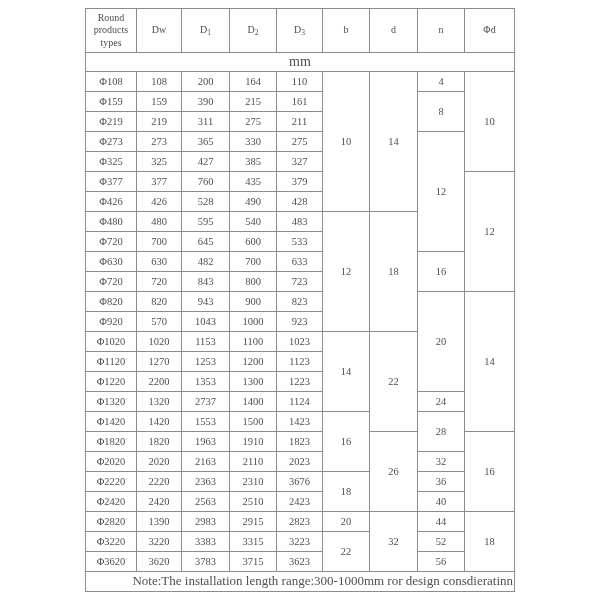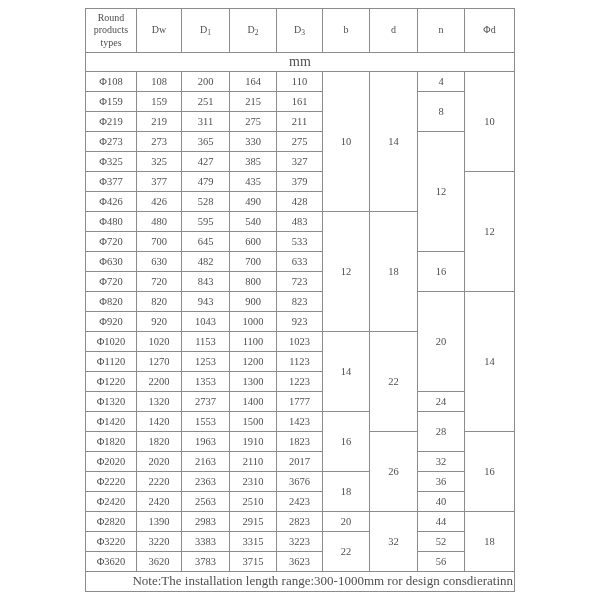--- a/index.html
+++ b/index.html
@@ -104,21 +104,21 @@
           <td>164</td>
           <td>110</td>
           <td rowspan="7">10</td>
           <td rowspan="7">14</td>
           <td rowspan="1">4</td>
           <td rowspan="5">10</td>
         </tr>
         <tr>
           <td>Φ159</td>
           <td>159</td>
-          <td>251</td>
+          <td>390</td>
           <td>215</td>
           <td>161</td>
           <td rowspan="2">8</td>
         </tr>
         <tr>
           <td>Φ219</td>
           <td>219</td>
           <td>311</td>
           <td>275</td>
           <td>211</td>
@@ -134,21 +134,21 @@
         <tr>
           <td>Φ325</td>
           <td>325</td>
           <td>427</td>
           <td>385</td>
           <td>327</td>
         </tr>
         <tr>
           <td>Φ377</td>
           <td>377</td>
-          <td>479</td>
+          <td>760</td>
           <td>435</td>
           <td>379</td>
           <td rowspan="6">12</td>
         </tr>
         <tr>
           <td>Φ426</td>
           <td>426</td>
           <td>528</td>
           <td>490</td>
           <td>428</td>
@@ -188,21 +188,21 @@
           <td>Φ820</td>
           <td>820</td>
           <td>943</td>
           <td>900</td>
           <td>823</td>
           <td rowspan="5">20</td>
           <td rowspan="7">14</td>
         </tr>
         <tr>
           <td>Φ920</td>
-          <td>920</td>
+          <td>570</td>
           <td>1043</td>
           <td>1000</td>
           <td>923</td>
         </tr>
         <tr>
           <td>Φ1020</td>
           <td>1020</td>
           <td>1153</td>
           <td>1100</td>
           <td>1023</td>
@@ -221,21 +221,21 @@
           <td>2200</td>
           <td>1353</td>
           <td>1300</td>
           <td>1223</td>
         </tr>
         <tr>
           <td>Φ1320</td>
           <td>1320</td>
           <td>2737</td>
           <td>1400</td>
-          <td>1777</td>
+          <td>1124</td>
           <td rowspan="1">24</td>
         </tr>
         <tr>
           <td>Φ1420</td>
           <td>1420</td>
           <td>1553</td>
           <td>1500</td>
           <td>1423</td>
           <td rowspan="3">16</td>
           <td rowspan="2">28</td>
@@ -247,21 +247,21 @@
           <td>1910</td>
           <td>1823</td>
           <td rowspan="4">26</td>
           <td rowspan="4">16</td>
         </tr>
         <tr>
           <td>Φ2020</td>
           <td>2020</td>
           <td>2163</td>
           <td>2110</td>
-          <td>2017</td>
+          <td>2023</td>
           <td rowspan="1">32</td>
         </tr>
         <tr>
           <td>Φ2220</td>
           <td>2220</td>
           <td>2363</td>
           <td>2310</td>
           <td>3676</td>
           <td rowspan="2">18</td>
           <td rowspan="1">36</td>

